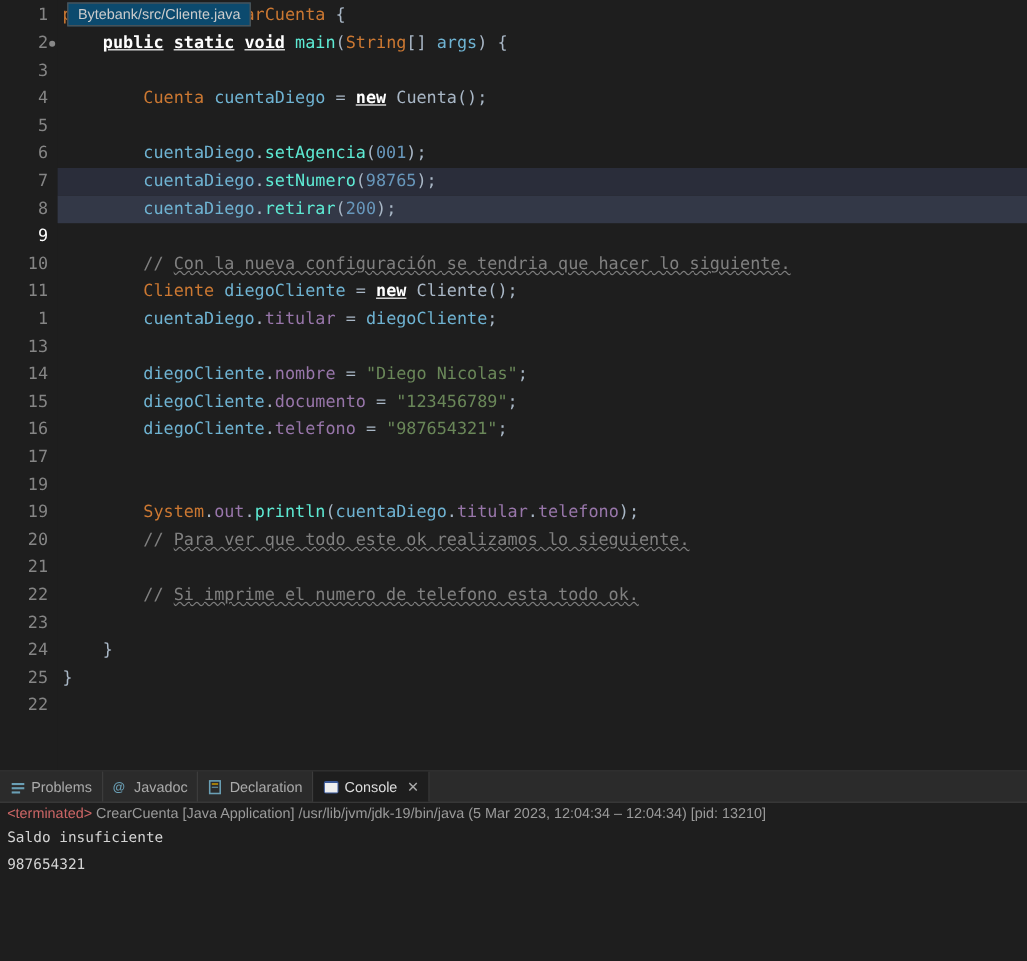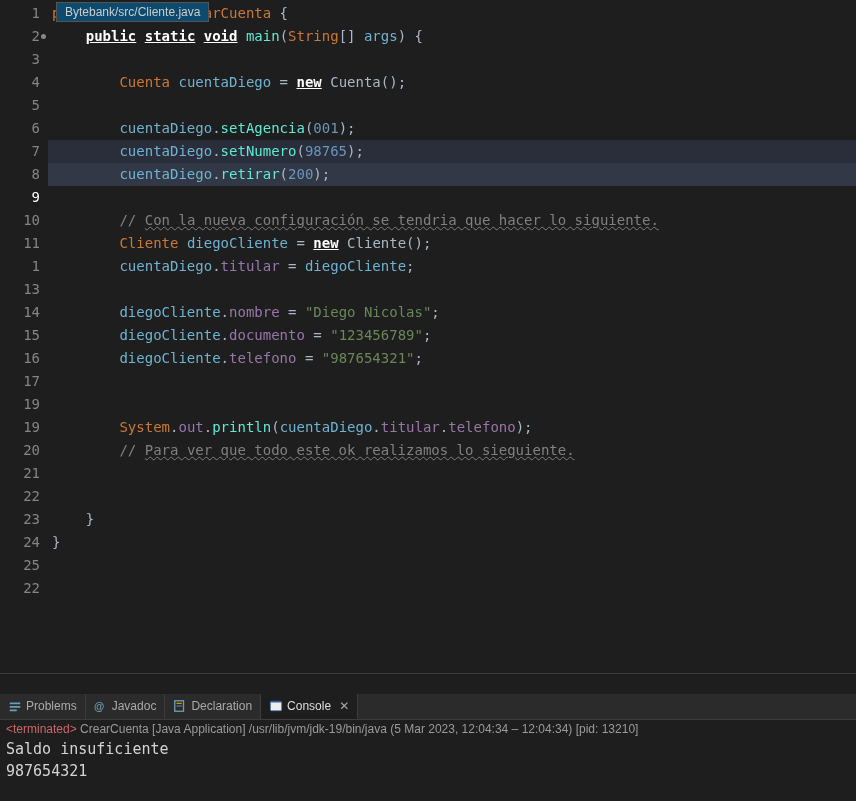--- a/index.html
+++ b/index.html
@@ -67,26 +67,25 @@
   .field { color: #9876aa; }
   .method { color: #5eead4; }
   .num { color: #6897bb; }
   .str { color: #6a8759; }
   .cmt { color: #808080; }
   .cls { color: #a9b7c6; }
   .pn { color: #a9b7c6; }
   .underline { text-decoration: underline wavy #7d7d7d; text-decoration-thickness: 1px; }
 
   .bottom {
-    height: 128px;
+    height: 159px;
     border-top: 1px solid #3c3c3c;
     background: #1e1e1e;
     display: flex;
     flex-direction: column;
-    justify-content: center;
   }
   .tabs {
     display: flex;
     background: #2b2b2b;
     height: 26px;
     align-items: center;
     border-bottom: 1px solid #3c3c3c;
     font-family: sans-serif;
     font-size: 12px;
   }
@@ -109,21 +108,21 @@
   .console-status {
     padding: 2px 6px;
     font-size: 12px;
     color: #9a9a9a;
     font-family: sans-serif;
   }
   .console-status .term { color: #cc6666; }
   .console-output {
     padding: 0 6px;
     font-family: monospace;
-    font-size: 15px;
+    font-size: 12px;
     color: #d4d4d4;
     line-height: 22px;
   }
 </style>
 </head>
 <body>
 
 <div class="tooltip">Bytebank/src/Cliente.java</div>
 
 <div class="editor">
@@ -171,20 +170,21 @@
     <div class="line">        <span class="var">cuentaDiego</span><span class="pn">.</span><span class="field">titular</span> <span class="pn">=</span> <span class="var">diegoCliente</span><span class="pn">;</span></div>
     <div class="line"></div>
     <div class="line">        <span class="var">diegoCliente</span><span class="pn">.</span><span class="field">nombre</span> <span class="pn">=</span> <span class="str">"Diego Nicolas"</span><span class="pn">;</span></div>
     <div class="line">        <span class="var">diegoCliente</span><span class="pn">.</span><span class="field">documento</span> <span class="pn">=</span> <span class="str">"123456789"</span><span class="pn">;</span></div>
     <div class="line">        <span class="var">diegoCliente</span><span class="pn">.</span><span class="field">telefono</span> <span class="pn">=</span> <span class="str">"987654321"</span><span class="pn">;</span></div>
     <div class="line"></div>
     <div class="line"></div>
     <div class="line">        <span class="kw2">System</span><span class="pn">.</span><span class="field">out</span><span class="pn">.</span><span class="method">println</span><span class="pn">(</span><span class="var">cuentaDiego</span><span class="pn">.</span><span class="field">titular</span><span class="pn">.</span><span class="field">telefono</span><span class="pn">);</span></div>
     <div class="line">        <span class="cmt">//</span> <span class="cmt underline">Para ver que todo este ok realizamos lo sieguiente.</span></div>
     <div class="line"></div>
+    <div class="line">        <span class="cmt">//</span> <span class="cmt underline">Si imprime el numero de telefono esta todo ok.</span></div>
     <div class="line"></div>
     <div class="line">    <span class="pn">}</span></div>
     <div class="line"><span class="pn">}</span></div>
   </div>
 </div>
 
 <div class="bottom">
   <div class="tabs">
     <div class="tab">
       <span class="tab-icon">

